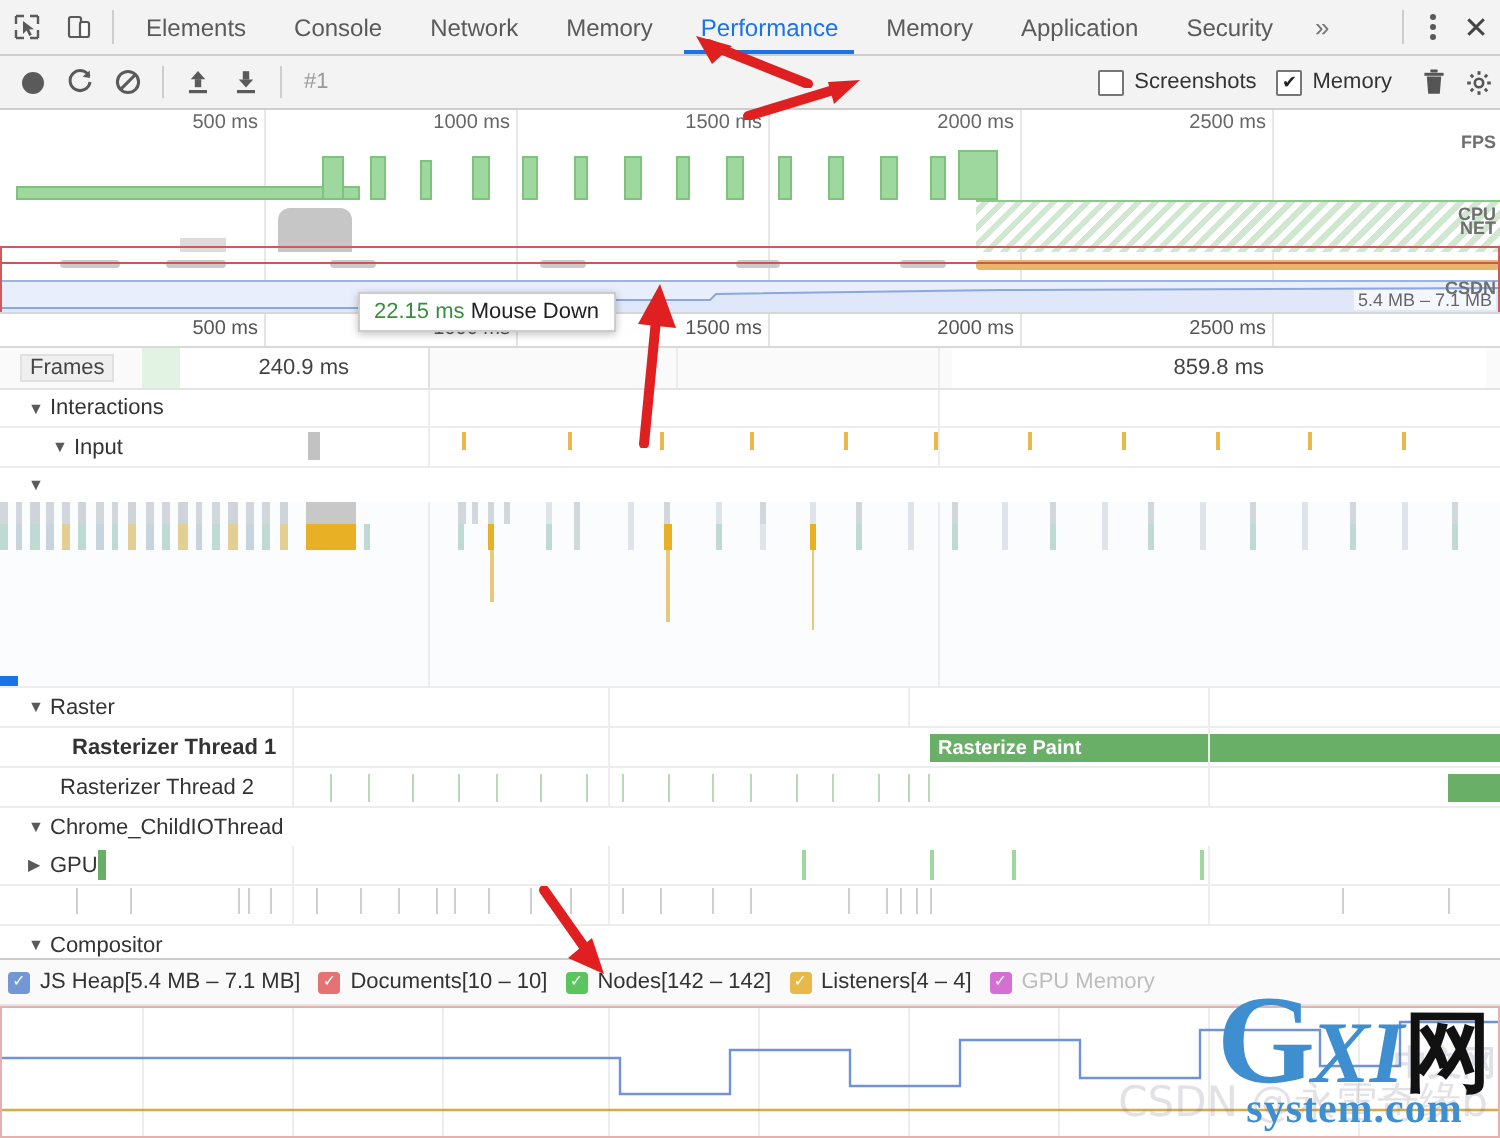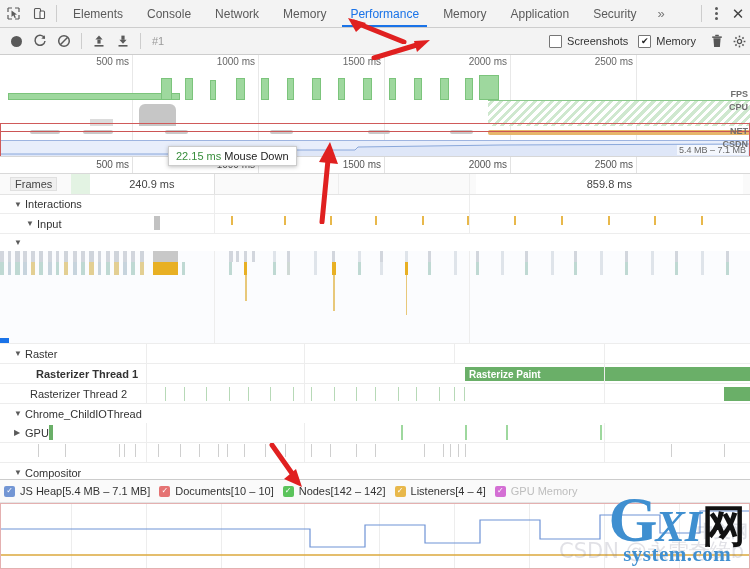--- a/index.html
+++ b/index.html
@@ -289,23 +289,23 @@
     <div class="heap-band">
       <div class="heap-graph">
         <svg width="750" height="16" viewBox="0 0 750 16" preserveAspectRatio="none" style="display:block">
           <path d="M0,13 L270,13 L272,9 L355,9 L358,6 L500,4 L750,3 L750,16 L0,16 Z" fill="#dfe7f8" stroke="none"></path>
           <path d="M0,13 L270,13 L272,9 L355,9 L358,6 L500,4 L750,3" fill="none" stroke="#8aa8db" stroke-width="1"></path>
         </svg>
       </div>
       <div class="heap-note">5.4 MB – 7.1 MB</div>
     </div>
 
-    <div class="edge-label" style="top:34px;">FPS</div>
+    <div class="edge-label" style="top:11px;">FPS</div>
     <div class="edge-label" style="top:47px;">CPU</div>
-    <div class="edge-label" style="top:71px;margin-left:36px;">NET</div>
+    <div class="edge-label" style="top:54px;margin-left:36px;">NET</div>
     <div class="edge-label" style="top:84px;">CSDN</div>
 
     <div class="sel-window" style="top:68px;bottom:-1px;"></div>
   </div>
 
   <div class="main-ruler">
     <div class="mr-tick" style="left:17.6%">
       <span>500 ms</span>
       </div>
     <div class="mr-tick" style="left:34.4%">
@@ -591,21 +591,21 @@
         <div class="fbar" style="left:39%;top:0;width:5%;height:6px;background:#d6d6d6;"></div>
         <div class="fbar" style="left:46%;top:0;width:6%;height:6px;background:#d6d6d6;"></div>
         <div class="fbar" style="left:54%;top:0;width:5%;height:6px;background:#d6d6d6;"></div>
         <div class="fbar" style="left:61%;top:0;width:5%;height:6px;background:#d6d6d6;"></div>
         <div class="fbar" style="left:70%;top:0;width:2%;height:6px;background:#d6d6d6;"></div>
         <div class="fbar" style="left:75%;top:0;width:12%;height:6px;background:#d6d6d6;"></div>
         <div class="fbar" style="left:89%;top:0;width:2%;height:6px;background:#d6d6d6;"></div>
       </div>
     </div>
 
-    <div class="tooltip" style="left:168px;top:-28px;">
+    <div class="tooltip" style="left:179px;top:-28px;">
       <b>22.15 ms</b>
       <span>Mouse Down</span>
     </div>
   </div>
 
   <div class="memory">
     <div class="mem-legend">
       <div class="mem-item">
         <span class="cb" style="background:#7396d4">✓</span>
         <span>JS Heap[5.4 MB – 7.1 MB]</span>

